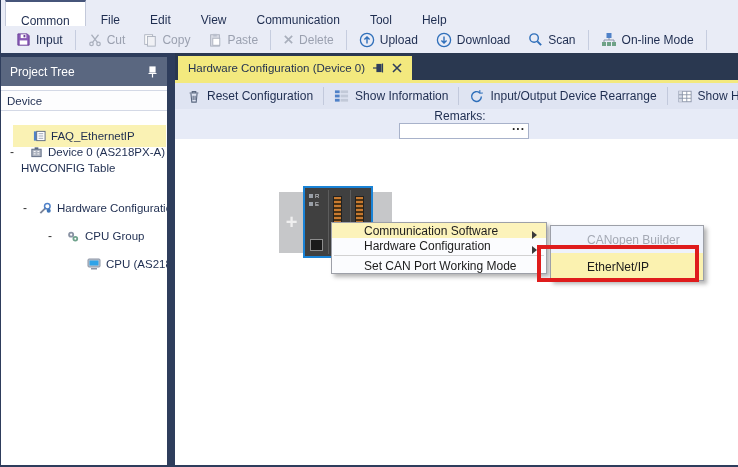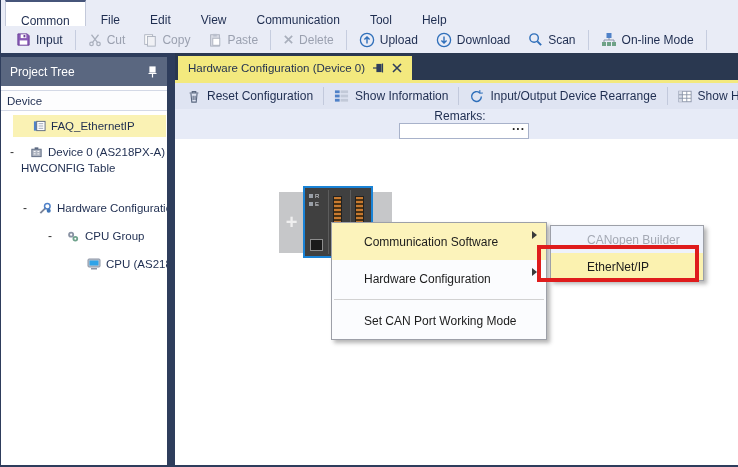--- a/index.html
+++ b/index.html
@@ -53,21 +53,21 @@
   .slot { position:absolute; background:#c6c7c9; display:flex; align-items:center; justify-content:center; color:#efefef; font-size:20px; font-weight:bold; }
   .plc { position:absolute; left:128px; top:47px; width:70px; height:72px; background:#404040; border:2px solid #1a83d6; }
   .plc .vline { position:absolute; top:2px; bottom:2px; width:1px; background:#5c5c5c; }
   .led { position:absolute; display:flex; align-items:center; gap:2px; font-size:6px; color:#d8dbe0; }
   .led::before { content:""; width:4px; height:4px; background:#9aa0a8; display:inline-block; }
   .port { position:absolute; left:5px; bottom:5px; width:13px; height:12px; background:#1b1b1b; border:1px solid #8d8d8d; }
   .term { position:absolute; top:8px; width:9px; height:44px; border:1px solid #222; background:repeating-linear-gradient(180deg,#c87a30 0 2px,#4a3214 2px 4px); }
 
   
   .ctx-menu { position:absolute; left:156px; top:83px; width:216px; background:#fbfcfe; border:1px solid #9da0a8; box-shadow:3px 3px 4px rgba(90,90,90,.45); font-size:12px; color:#1c1c1c; z-index:10; }
-  .ctx-item { position:relative; height:37px; display:flex; align-items:center; padding-left:32px; }
+  .ctx-item { position:relative; height:15px; display:flex; align-items:center; padding-left:32px; }
   .ctx-item.hl { background:#fcf3bb; }
   .ctx-sep { height:1px; background:#d2d2d2; margin:2px 2px; }
   .arrow-r { position:absolute; right:9px; top:8px; width:0; height:0; border-left:5px solid #3a3a3a; border-top:4px solid transparent; border-bottom:4px solid transparent; }
 
   
   .sub-menu { position:absolute; left:366px; top:86px; width:154px; background:#eef2fb; border:1px solid #9da0a8; box-shadow:3px 3px 4px rgba(90,90,90,.45); font-size:12px; z-index:20;margin-left:9px; }
   .sub-item { height:27px; display:flex; align-items:center; padding-left:36px; }
   .sub-item.disabled { color:#a4a9b4; }
   .sub-item.hl { background:#fbf2b0; color:#1c1c1c; }
 
@@ -191,21 +191,21 @@
           <svg width="11" height="12" viewBox="0 0 11 12" stroke="#fff" fill="none" stroke-width="1.2">
             <rect x="3" y="1" width="5" height="5" fill="#fff"></rect>
             <path d="M1.5 7.5 h8 M5.5 7.5 v4"></path>
           </svg>
         </span>
     </div>
     <div class="pt-device-row">
       <span>Device</span>
     </div>
     <div class="tree">
-      <div class="trow-sel" style="top:4px;">
+      <div class="trow-sel" style="top:14px;">
         <span class="ic">
             <svg width="13" height="12" viewBox="0 0 14 12">
               <rect x="1" y="1" width="3" height="10" fill="#4f81c8"></rect>
               <rect x="4" y="1" width="9" height="10" fill="#fff" stroke="#5b6880"></rect>
               <path d="M6 3.5 h5 M6 6 h5 M6 8.5 h5" stroke="#9aa2b4"></path>
             </svg>
           </span>
         <span>FAQ_EthernetIP</span>
       </div>
       <div class="trow" style="top:30px; padding-left:6px;">

